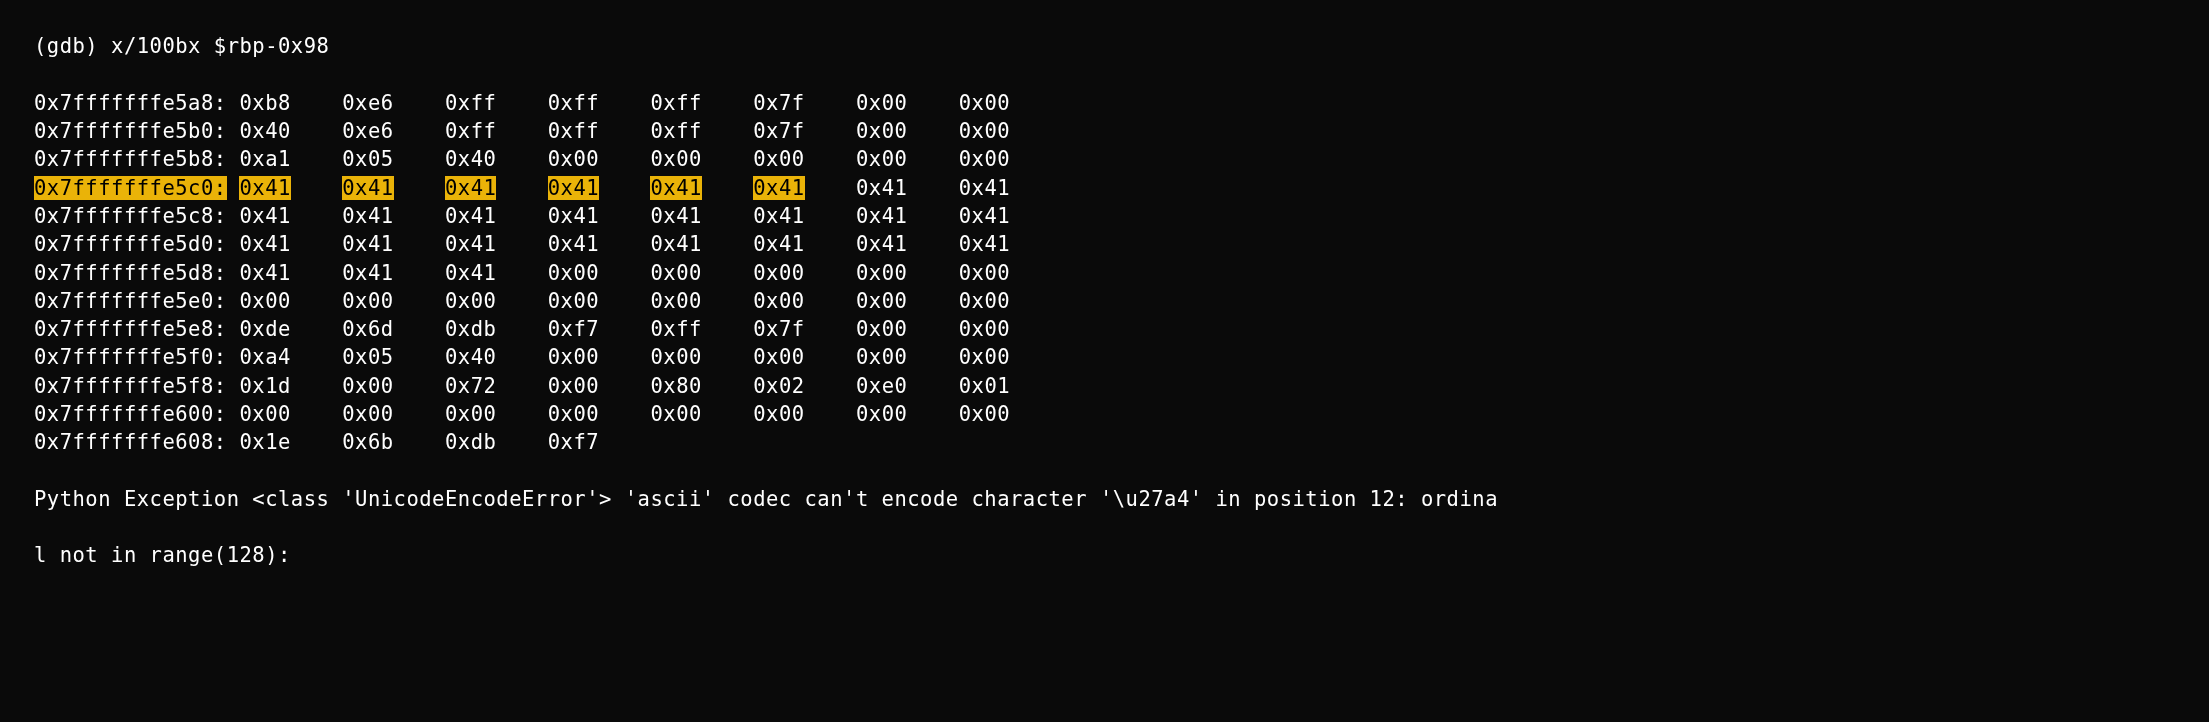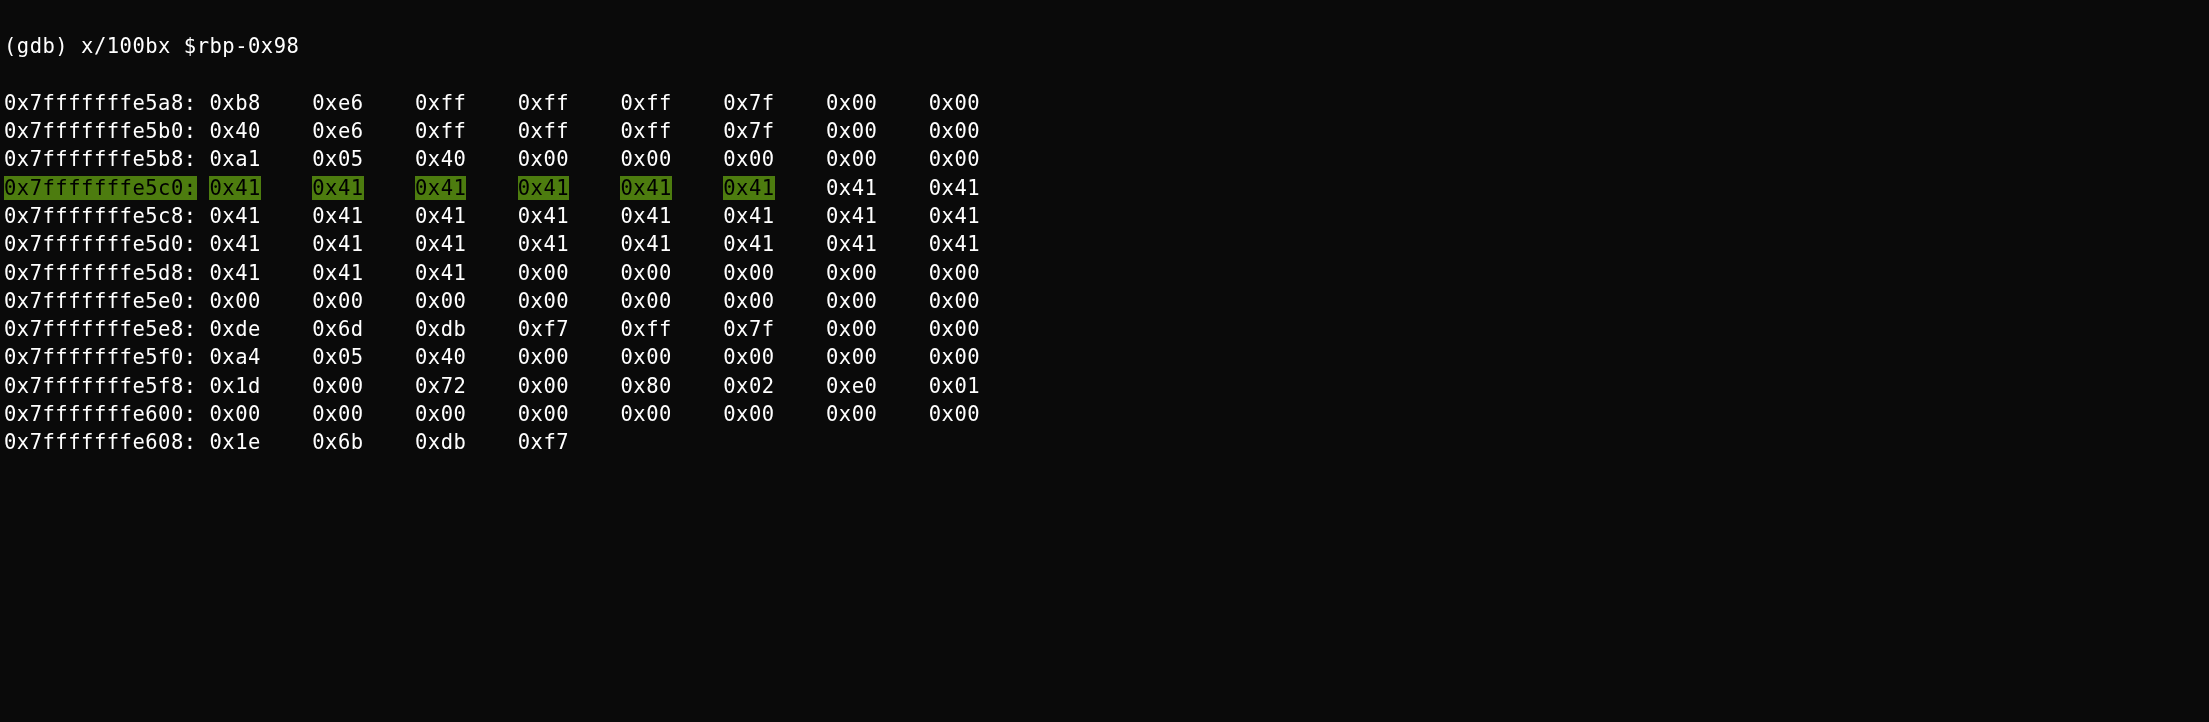--- a/index.html
+++ b/index.html
@@ -8,28 +8,31 @@
       background: #0a0a0a;
       color: #ffffff;
       font-family: 'Menlo', 'Monaco', 'Consolas', monospace;
       font-size: 20.5px;
       line-height: 1.38;
       letter-spacing: 0.5px;
     }
     .terminal {
       padding: 4px 4px;
       white-space: pre;
+      margin-left: 30px;
     }
     .line {
       white-space: pre;
     }
     .hl {
-      background: #4d7c0f;
+      background: #eab308;
       color: #000;
     }
   </style>
 </head>
 <body>
 
 <div class="terminal">
 <div class="line">(gdb) x/100bx $rbp-0x98</div>
 <div id="memrows"><div class="line"><span>0x7fffffffe5a8:</span><span> </span><span>0xb8</span><span>    </span><span>0xe6</span><span>    </span><span>0xff</span><span>    </span><span>0xff</span><span>    </span><span>0xff</span><span>    </span><span>0x7f</span><span>    </span><span>0x00</span><span>    </span><span>0x00</span></div><div class="line"><span>0x7fffffffe5b0:</span><span> </span><span>0x40</span><span>    </span><span>0xe6</span><span>    </span><span>0xff</span><span>    </span><span>0xff</span><span>    </span><span>0xff</span><span>    </span><span>0x7f</span><span>    </span><span>0x00</span><span>    </span><span>0x00</span></div><div class="line"><span>0x7fffffffe5b8:</span><span> </span><span>0xa1</span><span>    </span><span>0x05</span><span>    </span><span>0x40</span><span>    </span><span>0x00</span><span>    </span><span>0x00</span><span>    </span><span>0x00</span><span>    </span><span>0x00</span><span>    </span><span>0x00</span></div><div class="line"><span class="hl">0x7fffffffe5c0:</span><span> </span><span class="hl">0x41</span><span>    </span><span class="hl">0x41</span><span>    </span><span class="hl">0x41</span><span>    </span><span class="hl">0x41</span><span>    </span><span class="hl">0x41</span><span>    </span><span class="hl">0x41</span><span>    </span><span>0x41</span><span>    </span><span>0x41</span></div><div class="line"><span>0x7fffffffe5c8:</span><span> </span><span>0x41</span><span>    </span><span>0x41</span><span>    </span><span>0x41</span><span>    </span><span>0x41</span><span>    </span><span>0x41</span><span>    </span><span>0x41</span><span>    </span><span>0x41</span><span>    </span><span>0x41</span></div><div class="line"><span>0x7fffffffe5d0:</span><span> </span><span>0x41</span><span>    </span><span>0x41</span><span>    </span><span>0x41</span><span>    </span><span>0x41</span><span>    </span><span>0x41</span><span>    </span><span>0x41</span><span>    </span><span>0x41</span><span>    </span><span>0x41</span></div><div class="line"><span>0x7fffffffe5d8:</span><span> </span><span>0x41</span><span>    </span><span>0x41</span><span>    </span><span>0x41</span><span>    </span><span>0x00</span><span>    </span><span>0x00</span><span>    </span><span>0x00</span><span>    </span><span>0x00</span><span>    </span><span>0x00</span></div><div class="line"><span>0x7fffffffe5e0:</span><span> </span><span>0x00</span><span>    </span><span>0x00</span><span>    </span><span>0x00</span><span>    </span><span>0x00</span><span>    </span><span>0x00</span><span>    </span><span>0x00</span><span>    </span><span>0x00</span><span>    </span><span>0x00</span></div><div class="line"><span>0x7fffffffe5e8:</span><span> </span><span>0xde</span><span>    </span><span>0x6d</span><span>    </span><span>0xdb</span><span>    </span><span>0xf7</span><span>    </span><span>0xff</span><span>    </span><span>0x7f</span><span>    </span><span>0x00</span><span>    </span><span>0x00</span></div><div class="line"><span>0x7fffffffe5f0:</span><span> </span><span>0xa4</span><span>    </span><span>0x05</span><span>    </span><span>0x40</span><span>    </span><span>0x00</span><span>    </span><span>0x00</span><span>    </span><span>0x00</span><span>    </span><span>0x00</span><span>    </span><span>0x00</span></div><div class="line"><span>0x7fffffffe5f8:</span><span> </span><span>0x1d</span><span>    </span><span>0x00</span><span>    </span><span>0x72</span><span>    </span><span>0x00</span><span>    </span><span>0x80</span><span>    </span><span>0x02</span><span>    </span><span>0xe0</span><span>    </span><span>0x01</span></div><div class="line"><span>0x7fffffffe600:</span><span> </span><span>0x00</span><span>    </span><span>0x00</span><span>    </span><span>0x00</span><span>    </span><span>0x00</span><span>    </span><span>0x00</span><span>    </span><span>0x00</span><span>    </span><span>0x00</span><span>    </span><span>0x00</span></div><div class="line"><span>0x7fffffffe608:</span><span> </span><span>0x1e</span><span>    </span><span>0x6b</span><span>    </span><span>0xdb</span><span>    </span><span>0xf7</span><span>    </span></div></div>
+<div class="line">Python Exception &lt;class 'UnicodeEncodeError'&gt; 'ascii' codec can't encode character '\u27a4' in position 12: ordina</div>
+<div class="line">l not in range(128):</div>
 </div>
 
 </body></html>

